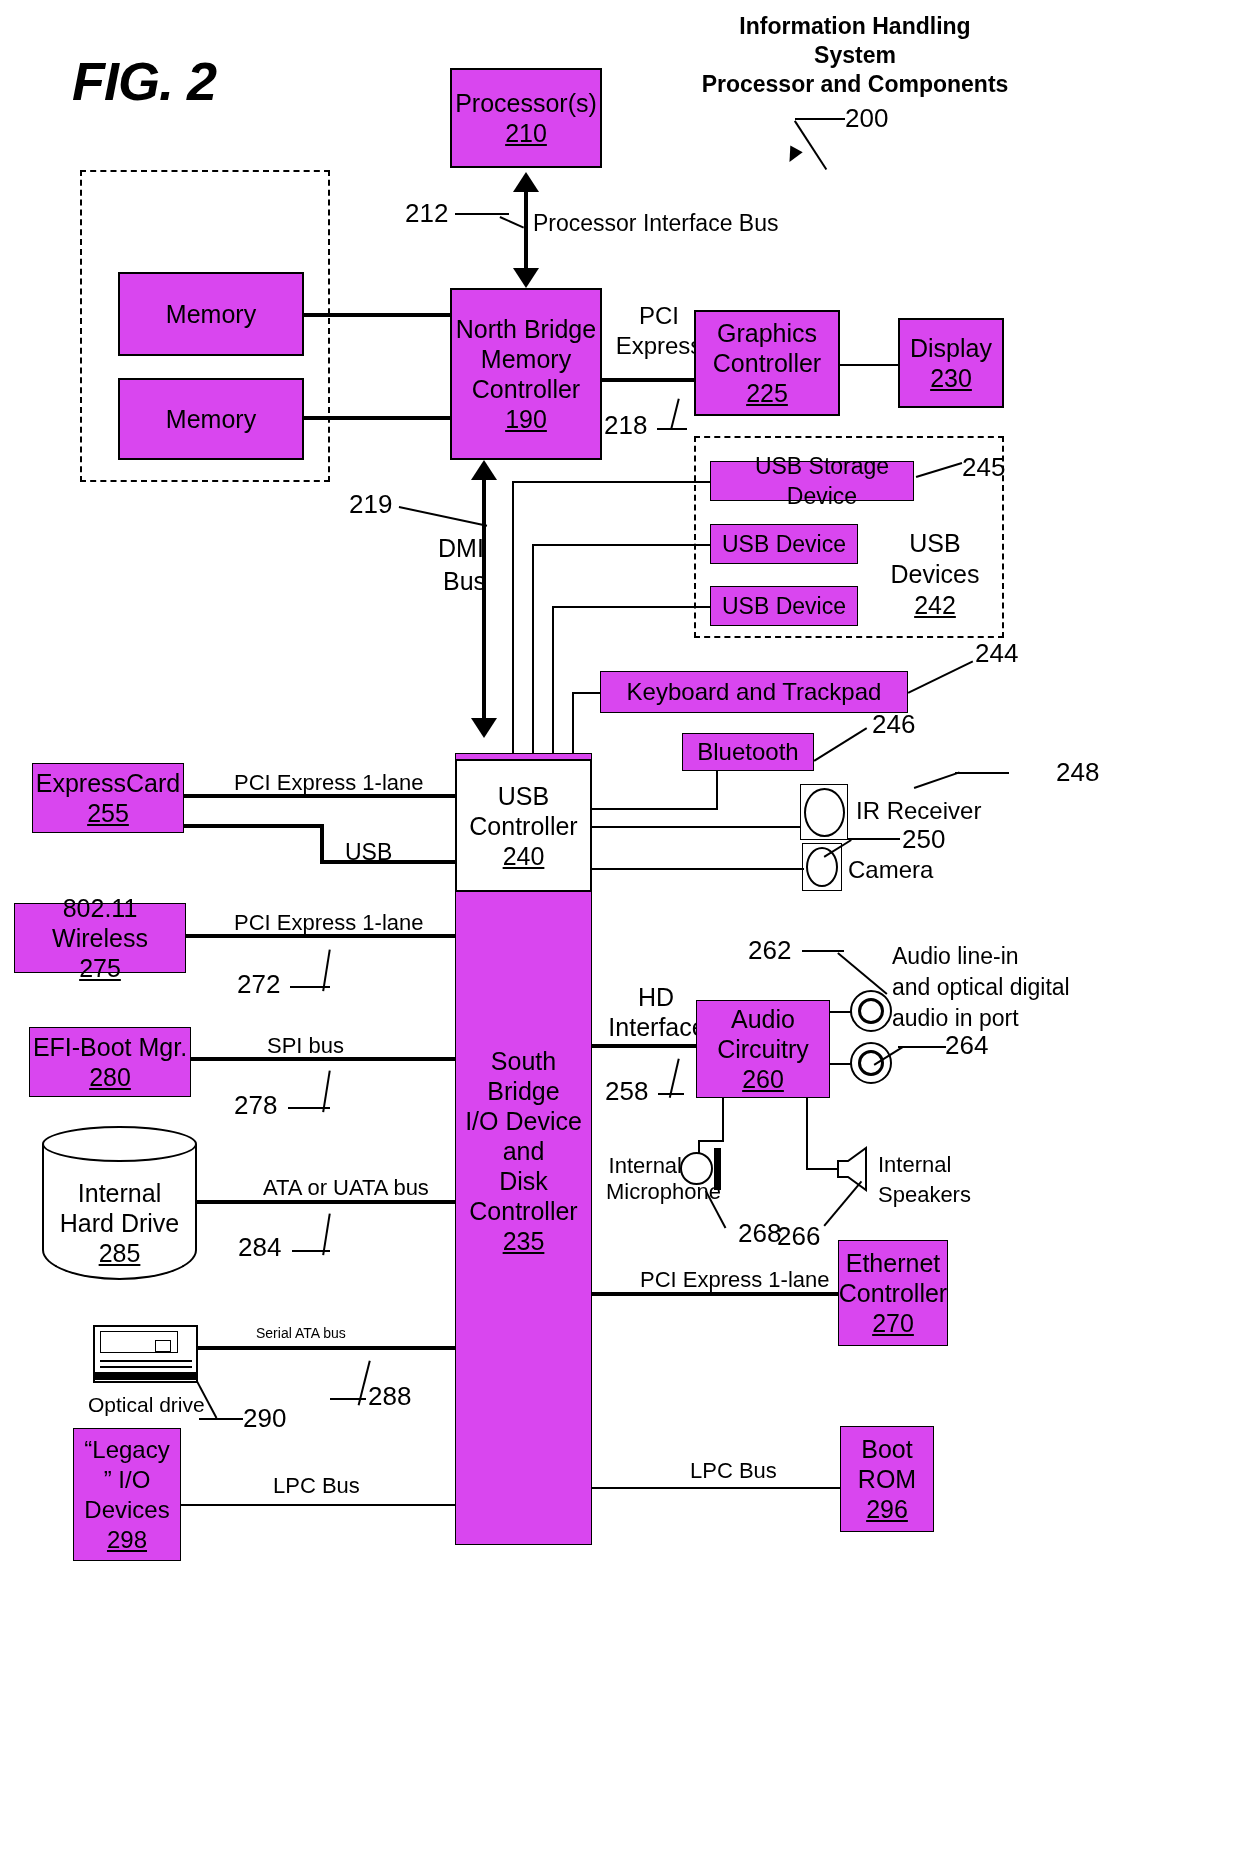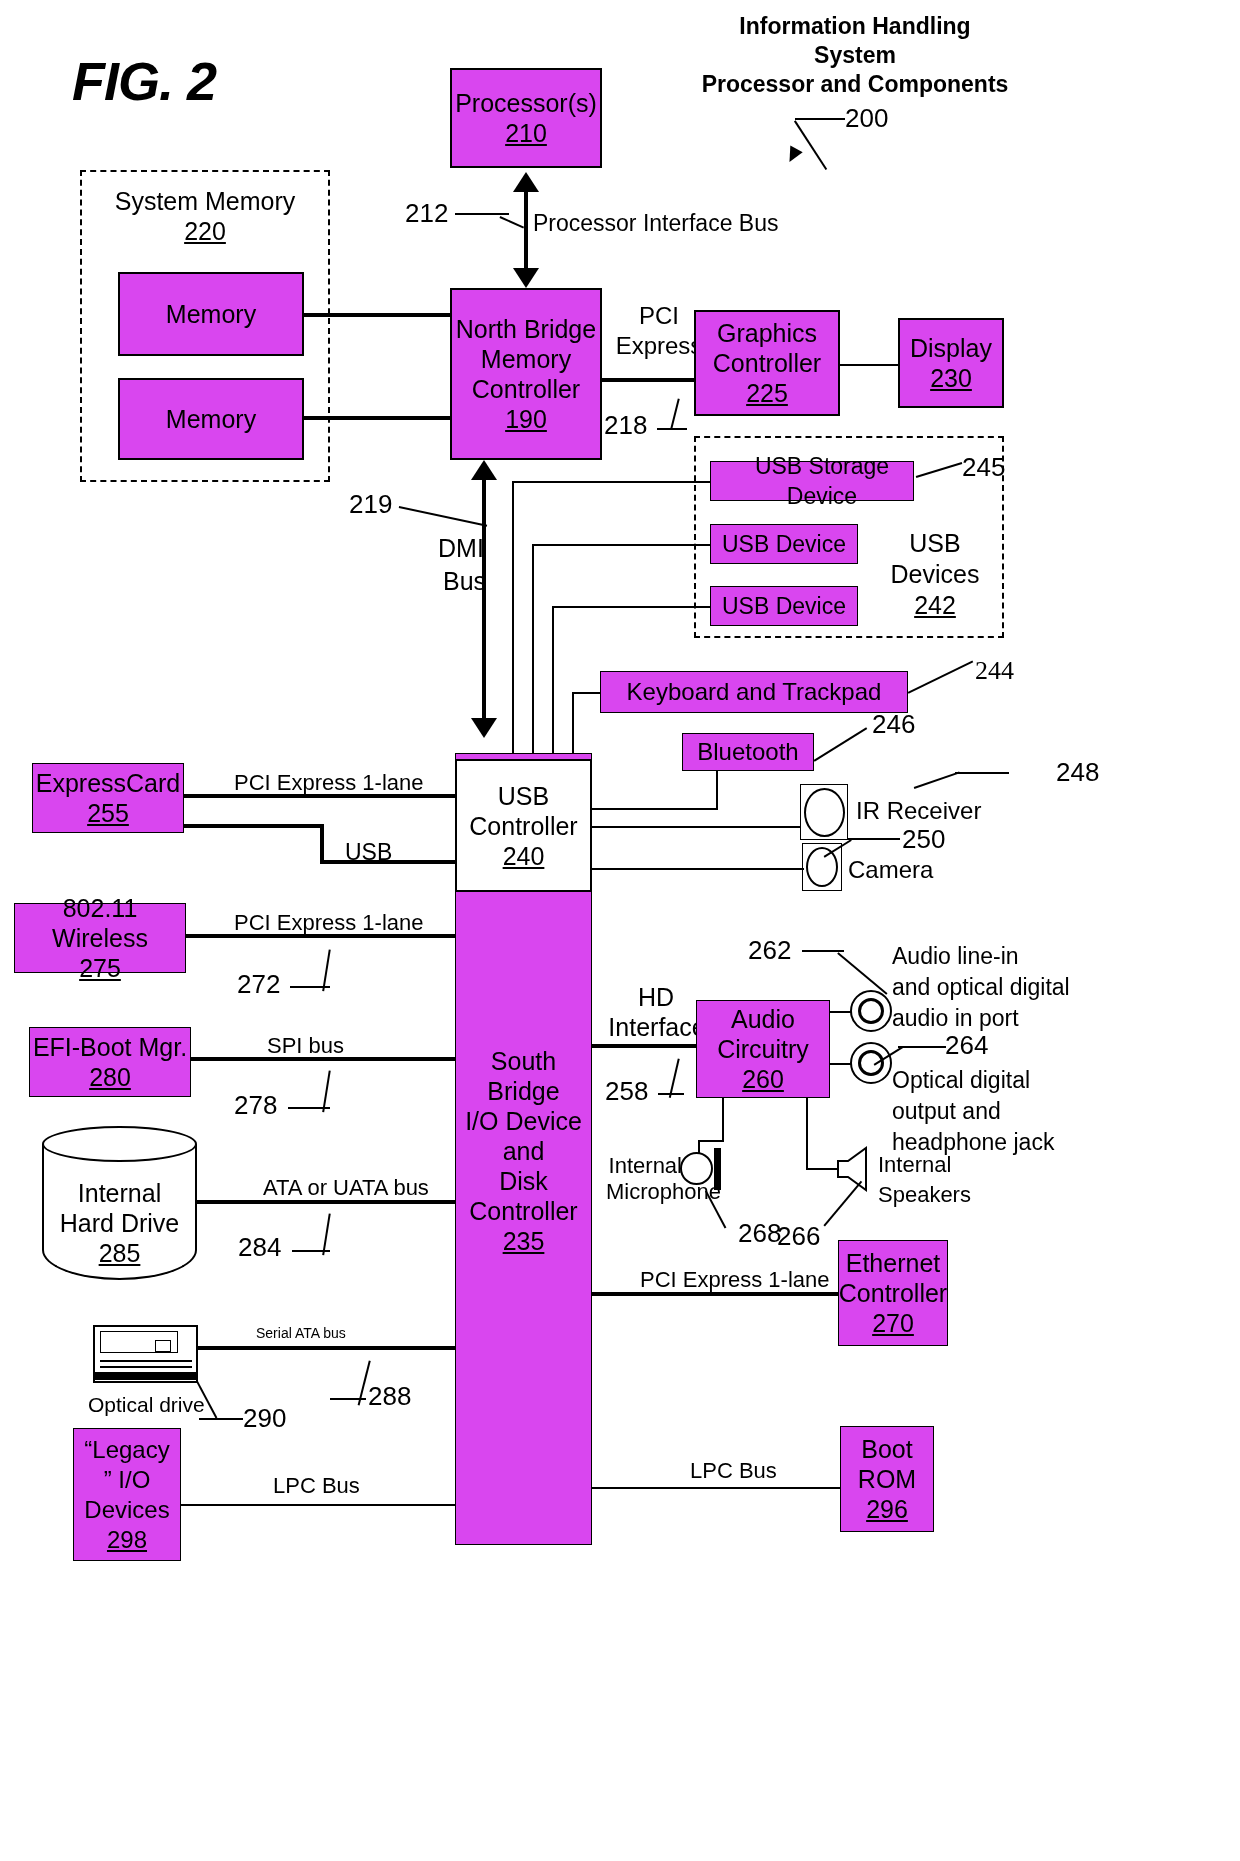--- a/index.html
+++ b/index.html
@@ -156,24 +156,20 @@
 
   <div class="abs arrow-up" style="left:513px; top:172px;"></div>
   <div class="abs ln ln-v" style="left:524px; top:190px; height:80px;"></div>
   <div class="abs arrow-dn" style="left:513px; top:268px;"></div>
   <div class="abs lbl" style="left:533px; top:210px; font-size:23px;">Processor Interface Bus</div>
   <div class="abs ref" style="left:405px; top:198px;">212</div>
   <div class="abs ln-lead" style="left:455px; top:213px; width:54px;"></div>
   <div class="abs ln-lead" style="left:500px; top:216px; width:26px; transform:rotate(24deg);"></div>
 
   <div class="abs dashed-group" style="left:80px; top:170px; width:250px; height:312px;"></div>
-  <div class="abs" style="left:80px; top:186px; width:250px; text-align:center; font-size:25px; line-height:30px;">
-    <div>System Memory</div>
-    <div class="num" style="text-decoration:underline;">220</div>
-  </div>
   <div class="abs box" style="left:118px; top:272px; width:186px; height:84px;">
     <div>Memory</div>
   </div>
   <div class="abs box" style="left:118px; top:378px; width:186px; height:82px;">
     <div>Memory</div>
   </div>
 
   <div class="abs ln ln-h" style="left:304px; top:313px; width:148px;"></div>
   <div class="abs ln ln-h" style="left:304px; top:416px; width:148px;"></div>
 
@@ -236,21 +232,21 @@
 
   <div class="abs ln ln-h-thin" style="left:532px; top:544px; width:178px;"></div>
   <div class="abs ln ln-v-thin" style="left:532px; top:544px; height:232px;"></div>
 
   <div class="abs ln ln-h-thin" style="left:552px; top:606px; width:158px;"></div>
   <div class="abs ln ln-v-thin" style="left:552px; top:606px; height:170px;"></div>
 
   <div class="abs box box-thin" style="left:600px; top:671px; width:308px; height:42px; font-size:24px;">
     <div>Keyboard and Trackpad</div>
   </div>
-  <div class="abs ref" style="left:975px; top:656px;font-family:Liberation Serif, serif;">244</div>
+  <div class="abs ref" style="left:975px; top:638px;">244</div>
   <div class="abs ln-lead" style="left:908px; top:692px; width:72px; transform:rotate(-26deg);"></div>
   <div class="abs ln ln-h-thin" style="left:572px; top:692px; width:28px;"></div>
   <div class="abs ln ln-v-thin" style="left:572px; top:692px; height:84px;"></div>
 
   <div class="abs box box-thin" style="left:682px; top:733px; width:132px; height:38px; font-size:24px;">
     <div>Bluetooth</div>
   </div>
   <div class="abs ref" style="left:872px; top:709px;">246</div>
   <div class="abs ln-lead" style="left:814px; top:760px; width:62px; transform:rotate(-32deg);"></div>
   <div class="abs ln ln-v-thin" style="left:716px; top:771px; height:38px;"></div>
@@ -390,25 +386,20 @@
     <div>audio in port</div>
   </div>
   <div class="abs ref" style="left:748px; top:935px;">262</div>
   <div class="abs ln-lead" style="left:802px; top:950px; width:42px;"></div>
   <div class="abs ln-lead" style="left:838px; top:952px; width:64px; transform:rotate(40deg);"></div>
 
   <div class="abs ln ln-h-thin" style="left:830px; top:1063px; width:24px;"></div>
   <div class="abs jack-outer" style="left:850px; top:1042px; width:42px; height:42px;">
     <div class="jack-inner" style="width:20px; height:20px;"></div>
   </div>
-  <div class="abs lbl-wrap" style="left:892px; top:1065px; width:200px; font-size:23px; line-height:31px;">
-    <div>Optical digital</div>
-    <div>output and</div>
-    <div>headphone jack</div>
-  </div>
   <div class="abs ref" style="left:945px; top:1030px;">264</div>
   <div class="abs ln-lead" style="left:898px; top:1046px; width:48px;"></div>
   <div class="abs ln-lead" style="left:874px; top:1064px; width:34px; transform:rotate(-32deg);"></div>
 
   <div class="abs ln ln-v-thin" style="left:722px; top:1098px; height:44px;"></div>
   <div class="abs ln ln-h-thin" style="left:698px; top:1140px; width:26px;"></div>
   <div class="abs ln ln-v-thin" style="left:698px; top:1140px; height:28px;"></div>
   <div class="abs mic-circle" style="left:680px; top:1152px; width:33px; height:33px;"></div>
   <div class="abs mic-bar" style="left:714px; top:1148px; width:7px; height:42px;"></div>
   <div class="abs" style="left:606px; top:1152px; width:76px; text-align:right; font-size:22px; line-height:27px;">

